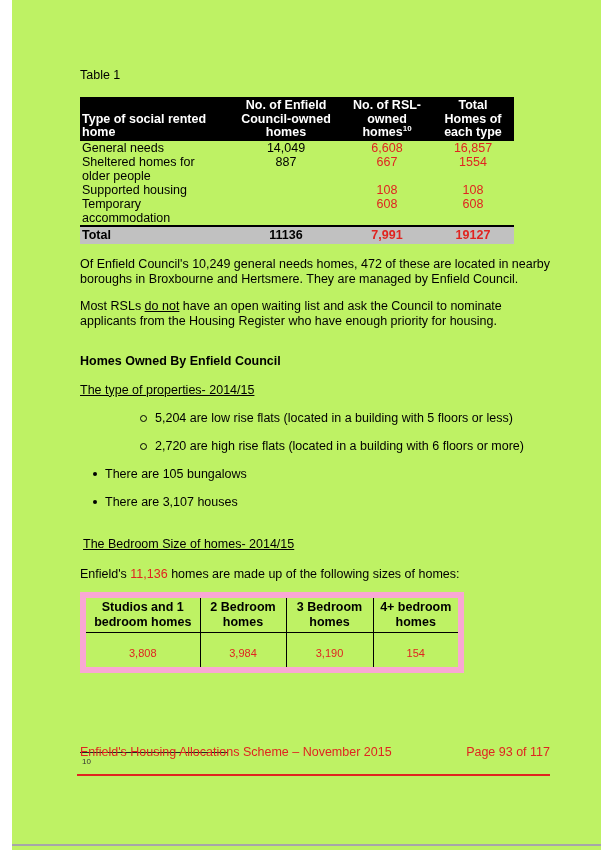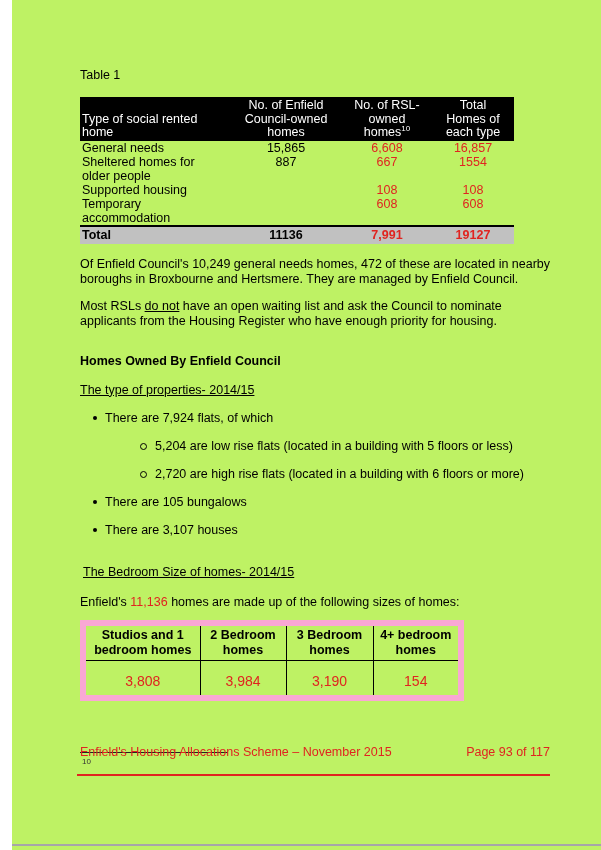--- a/index.html
+++ b/index.html
@@ -13,21 +13,21 @@
   }
   .content { position:absolute; left:68px; top:68px; width:476px;
     font-size:12.5px; line-height:15px; }
   .t-label { margin:0 0 14px 0; }
   .red { color:#e02420; }
   .ul  { text-decoration:underline; }
 
   
   table.t1 { border-collapse:collapse; width:434px; table-layout:fixed; }
   .t1 th {
-    background:#000; color:#fff; font-weight:normal; font-size:12.5px;
+    background:#000; color:#fff; font-weight:bold; font-size:12.5px;
     line-height:13.5px; padding:2px 2px 1px; vertical-align:bottom;
     text-align:center;
   }
   .t1 th.left { text-align:left; }
   .t1 td { font-size:12.5px; line-height:14px; padding:0 2px; vertical-align:top; }
   .t1 td.num { text-align:center; }
   .prewrap { white-space:pre-line; }
   .t1 tr.total td {
     background:#c1c1c1; border-top:2px solid #000; font-weight:bold;
     padding:1px 2px 2px;
@@ -54,21 +54,21 @@
     border:1px solid #000; border-radius:50%; background:transparent;
   }
 
   
   .t2-label { margin-top:13px; font-weight:bold; }
   table.t2 { margin-top:10px; border-collapse:collapse; width:378px;
     table-layout:fixed; border:6px solid #f9a8d4; }
   .t2 th { border:1px solid #000; font-weight:bold; text-align:center;
     font-size:12.5px; line-height:15px; padding:2px 1px; }
   .t2 td { border:1px solid #000; text-align:center; color:#e02420;
-    padding:13px 2px 6px; font-size:14px; }
+    padding:13px 2px 6px; font-size:11px; }
 
   
   .footnote-rule { position:absolute; left:68px; top:752px; width:148px;
     height:0; border-top:1.5px solid #222; }
   .footnote-marker { position:absolute; left:70px; top:757px; font-size:8px;
     color:#333; }
   .footer-rule { position:absolute; left:65px; top:774px; width:473px;
     height:2px; background:#e02420; }
   .footer-row { position:absolute; left:68px; top:745px; width:470px;
     display:flex; justify-content:space-between; color:#e02420;
@@ -100,21 +100,21 @@
 owned
 homes</span><sup>10</sup></th>
           <th><span class="prewrap">Total
 Homes of
 each type</span></th>
         </tr>
       </thead>
       <tbody>
         <tr>
           <td class="prewrap">General needs</td>
-          <td class="num">15,865</td>
+          <td class="num">14,049</td>
           <td class="num red">6,608</td>
           <td class="num red">16,857</td>
         </tr>
         <tr>
           <td class="prewrap">Sheltered homes for
 older people</td>
           <td class="num">887</td>
           <td class="num red">667</td>
           <td class="num red">1554</td>
         </tr>
@@ -141,24 +141,20 @@
     </table>
 
     <div class="p1">Of Enfield Council's 10,249 general needs homes, 472 of these are located in nearby boroughs in Broxbourne and Hertsmere.  They are managed by Enfield Council.</div>
 
     <div class="p2"><span>Most RSLs </span><span class="ul">do not</span><span> have an open waiting list and ask the Council to nominate applicants from the Housing Register who have enough priority for housing.</span></div>
 
     <div class="h1">Homes Owned By Enfield Council</div>
 
     <div class="h2">The type of properties- 2014/15</div>
 
-    <div class="bullet-row">
-      <span class="bullet-dot"></span>
-      <span>There are 7,924 flats, of which</span>
-    </div>
     <div class="bullet-row sub-row">
       <span class="sub-dot"></span>
       <span>5,204 are low rise flats  (located in a building with 5 floors or less)</span>
     </div>
     <div class="bullet-row sub-row">
       <span class="sub-dot"></span>
       <span>2,720 are high rise flats (located in a building with 6 floors or more)</span>
     </div>
     <div class="bullet-row">
       <span class="bullet-dot"></span>

